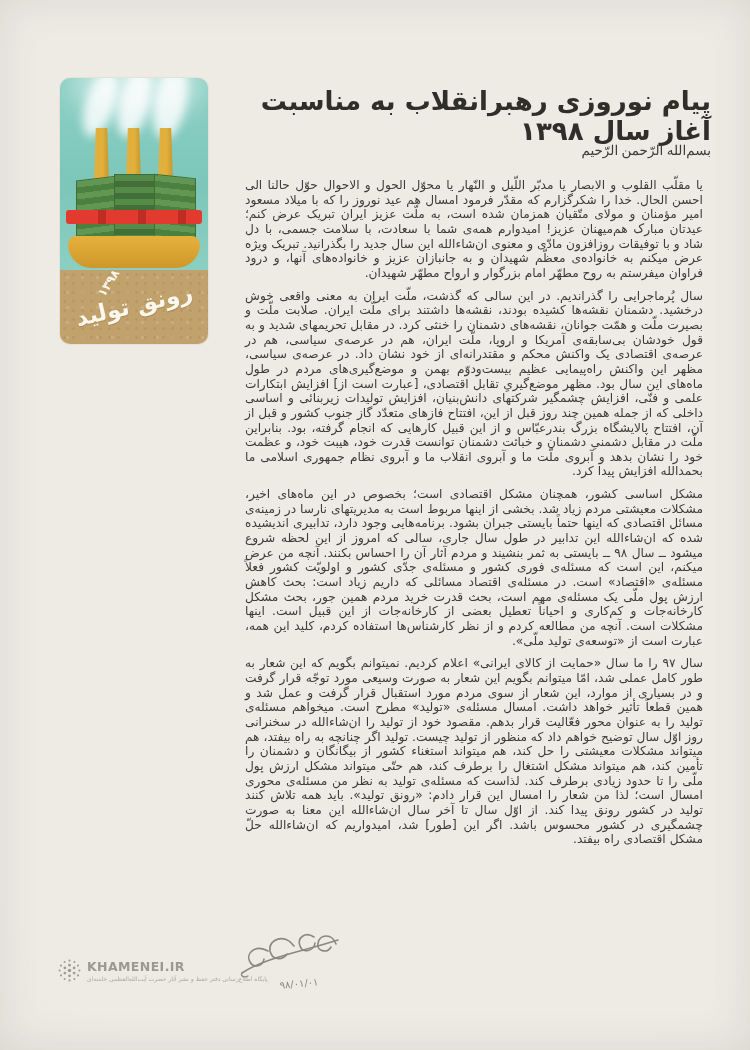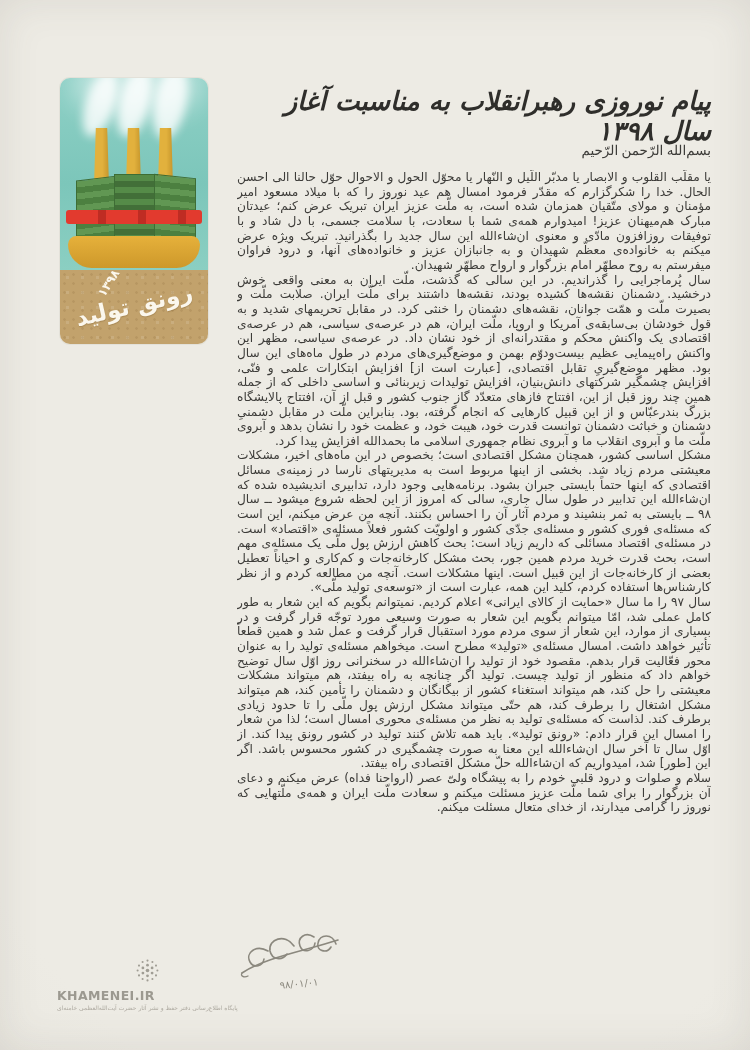--- a/index.html
+++ b/index.html
@@ -35,32 +35,32 @@
   .poster-band{position:relative;width:148px;height:74px;background-color:#c2a26c;
     background-image:radial-gradient(rgba(255,255,255,.12) 1.5px,transparent 2px),
                      radial-gradient(rgba(110,82,36,.14) 1px,transparent 1.6px);
     background-size:15px 15px,9px 9px;}
   .slogan{position:absolute;left:0;top:22px;width:148px;text-align:center;transform:rotate(-13deg);
     color:#fbf7ed;font-size:23px;font-weight:bold;direction:rtl;text-shadow:0 1px 1px rgba(120,90,40,.35);}
   .poster-year{position:absolute;left:34px;top:6px;transform:rotate(-58deg);color:#fbf7ed;
     font-size:12px;font-weight:bold;}
   
   .title{position:absolute;top:86px;right:39px;width:480px;margin:0;direction:rtl;text-align:right;
-    font-size:26px;font-weight:bold;color:#2f2e2b;letter-spacing:-.5px;font-style:italic;}
+    font-size:26px;font-weight:bold;color:#2f2e2b;letter-spacing:-.5px;}
   .bismillah{position:absolute;top:142px;right:39px;direction:rtl;font-size:13.5px;color:#3c3b38;font-family:Liberation Serif, serif;}
   
   .body-col{position:absolute;top:170px;right:39px;width:474px;height:782px;overflow:hidden;
     direction:rtl;text-align:justify;color:#3d3c39;font-size:12.2px;line-height:14.65px;}
-  .body-col p{margin:0;}
+  .body-col p{margin:8px;}
   
   .signature{position:absolute;left:236px;top:928px;width:120px;color:#8b887e;}
   .sig-date{font-size:10px;direction:ltr;text-align:center;transform:rotate(-5deg);
     margin-top:-12px;margin-left:6px;color:#8b887e;}
   
-  .logo{position:absolute;left:57px;top:958px;display:flex;align-items:center;gap:5px;flex-direction:column;}
+  .logo{position:absolute;left:57px;top:958px;display:flex;align-items:center;gap:5px;}
   .logo-texts{display:flex;flex-direction:column;}
   .logo-latin{font-weight:bold;font-size:12.5px;letter-spacing:.4px;color:#9c9990;}
   .logo-caption{font-size:6px;color:#aeaaa1;direction:rtl;margin-top:1px;white-space:nowrap;}
 </style>
 </head>
 <body>
 
 <div class="page">
 
   <aside class="poster">
@@ -85,21 +85,20 @@
   </aside>
 
   <h1 class="title">پیام نوروزی رهبرانقلاب به مناسبت آغاز سال ۱۳۹۸</h1>
   <div class="bismillah">بسم‌الله الرّحمن الرّحیم</div>
 
   <div class="body-col">
     <p>یا مقلّب القلوب و الابصار یا مدبّر اللّیل و النّهار یا محوّل الحول و الاحوال حوّل حالنا الی احسن الحال. خدا را شکرگزارم که مقدّر فرمود امسال هم عید نوروز را که با میلاد مسعود امیر مؤمنان و مولای متّقیان همزمان شده است، به ملّت عزیز ایران تبریک عرض کنم؛ عیدتان مبارک هم‌میهنان عزیز! امیدوارم همه‌ی شما با سعادت، با سلامت جسمی، با دل شاد و با توفیقات روزافزون مادّی و معنوی ان‌شاءالله این سال جدید را بگذرانید. تبریک ویژه عرض میکنم به خانواده‌ی معظّم شهیدان و به جانبازان عزیز و خانواده‌های آنها، و درود فراوان میفرستم به روح مطهّر امام بزرگوار و ارواح مطهّر شهیدان.</p>
     <p>سال پُرماجرایی را گذراندیم. در این سالی که گذشت، ملّت ایران به معنی واقعی خوش درخشید. دشمنان نقشه‌ها کشیده بودند، نقشه‌ها داشتند برای ملّت ایران. صلابت ملّت و بصیرت ملّت و همّت جوانان، نقشه‌های دشمنان را خنثی کرد. در مقابل تحریمهای شدید و به قول خودشان بی‌سابقه‌ی آمریکا و اروپا، ملّت ایران، هم در عرصه‌ی سیاسی، هم در عرصه‌ی اقتصادی یک واکنش محکم و مقتدرانه‌ای از خود نشان داد. در عرصه‌ی سیاسی، مظهر این واکنش راه‌پیمایی عظیم بیست‌ودوّم بهمن و موضع‌گیری‌های مردم در طول ماه‌های این سال بود. مظهر موضع‌گیریِ تقابل اقتصادی، [عبارت است از] افزایش ابتکارات علمی و فنّی، افزایش چشمگیر شرکتهای دانش‌بنیان، افزایش تولیدات زیربنائی و اساسی داخلی که از جمله همین چند روز قبل از این، افتتاح فازهای متعدّد گاز جنوب کشور و قبل از آن، افتتاح پالایشگاه بزرگ بندرعبّاس و از این قبیل کارهایی که انجام گرفته، بود. بنابراین ملّت در مقابل دشمنیِ دشمنان و خباثت دشمنان توانست قدرت خود، هیبت خود، و عظمت خود را نشان بدهد و آبروی ملّت ما و آبروی انقلاب ما و آبروی نظام جمهوری اسلامی ما بحمدالله افزایش پیدا کرد.</p>
     <p>مشکل اساسی کشور، همچنان مشکل اقتصادی است؛ بخصوص در این ماه‌های اخیر، مشکلات معیشتی مردم زیاد شد. بخشی از اینها مربوط است به مدیریتهای نارسا در زمینه‌ی مسائل اقتصادی که اینها حتماً بایستی جبران بشود. برنامه‌هایی وجود دارد، تدابیری اندیشیده شده که ان‌شاءالله این تدابیر در طول سال جاری، سالی که امروز از این لحظه شروع میشود ــ سال ۹۸ ــ بایستی به ثمر بنشیند و مردم آثار آن را احساس بکنند. آنچه من عرض میکنم، این است که مسئله‌ی فوری کشور و مسئله‌ی جدّی کشور و اولویّت کشور فعلاً مسئله‌ی «اقتصاد» است. در مسئله‌ی اقتصاد مسائلی که داریم زیاد است: بحث کاهش ارزش پول ملّی یک مسئله‌ی مهم است، بحث قدرت خرید مردم همین جور، بحث مشکل کارخانه‌جات و کم‌کاری و احیاناً تعطیل بعضی از کارخانه‌جات از این قبیل است. اینها مشکلات است. آنچه من مطالعه کردم و از نظر کارشناس‌ها استفاده کردم، کلید این همه، عبارت است از «توسعه‌ی تولید ملّی».</p>
     <p>سال ۹۷ را ما سال «حمایت از کالای ایرانی» اعلام کردیم. نمیتوانم بگویم که این شعار به طور کامل عملی شد، امّا میتوانم بگویم این شعار به صورت وسیعی مورد توجّه قرار گرفت و در بسیاری از موارد، این شعار از سوی مردم مورد استقبال قرار گرفت و عمل شد و همین قطعاً تأثیر خواهد داشت. امسال مسئله‌ی «تولید» مطرح است. میخواهم مسئله‌ی تولید را به عنوان محور فعّالیت قرار بدهم. مقصود خود از تولید را ان‌شاءالله در سخنرانی روز اوّل سال توضیح خواهم داد که منظور از تولید چیست. تولید اگر چنانچه به راه بیفتد، هم میتواند مشکلات معیشتی را حل کند، هم میتواند استغناء کشور از بیگانگان و دشمنان را تأمین کند، هم میتواند مشکل اشتغال را برطرف کند، هم حتّی میتواند مشکل ارزش پول ملّی را تا حدود زیادی برطرف کند. لذاست که مسئله‌ی تولید به نظر من مسئله‌ی محوری امسال است؛ لذا من شعار را امسال این قرار دادم: «رونق تولید». باید همه تلاش کنند تولید در کشور رونق پیدا کند. از اوّل سال تا آخر سال ان‌شاءالله این معنا به صورت چشمگیری در کشور محسوس باشد. اگر این [طور] شد، امیدواریم که ان‌شاءالله حلّ مشکل اقتصادی راه بیفتد.</p>
-    <p>سلام و صلوات و درود قلبی خودم را به پیشگاه ولیّ عصر (ارواحنا فداه) عرض میکنم و دعای آن بزرگوار را برای شما ملّت عزیز مسئلت میکنم و سعادت ملّت ایران و همه‌ی ملّتهایی که نوروز را گرامی میدارند، از خدای متعال مسئلت میکنم.</p>
   </div>
 
   <div class="signature">
     <svg width="118" height="58" viewBox="0 0 118 58">
       <g fill="none" stroke="#8b887e" stroke-width="1.6" stroke-linecap="round">
         <path d="M100 16 c-4 -11 -16 -10 -18 -1 c-2 8 9 11 13 4"></path>
         <path d="M78 9 c-9 -6 -17 1 -14 9 c3 8 14 5 15 -3"></path>
         <path d="M58 18 c-9 -13 -26 -7 -24 5 c2 9 12 10 17 3"></path>
         <path d="M32 23 c-12 -7 -23 2 -18 11 c4 7 13 4 14 -3"></path>
         <path d="M6 45 c22 -15 62 -22 96 -33"></path>

